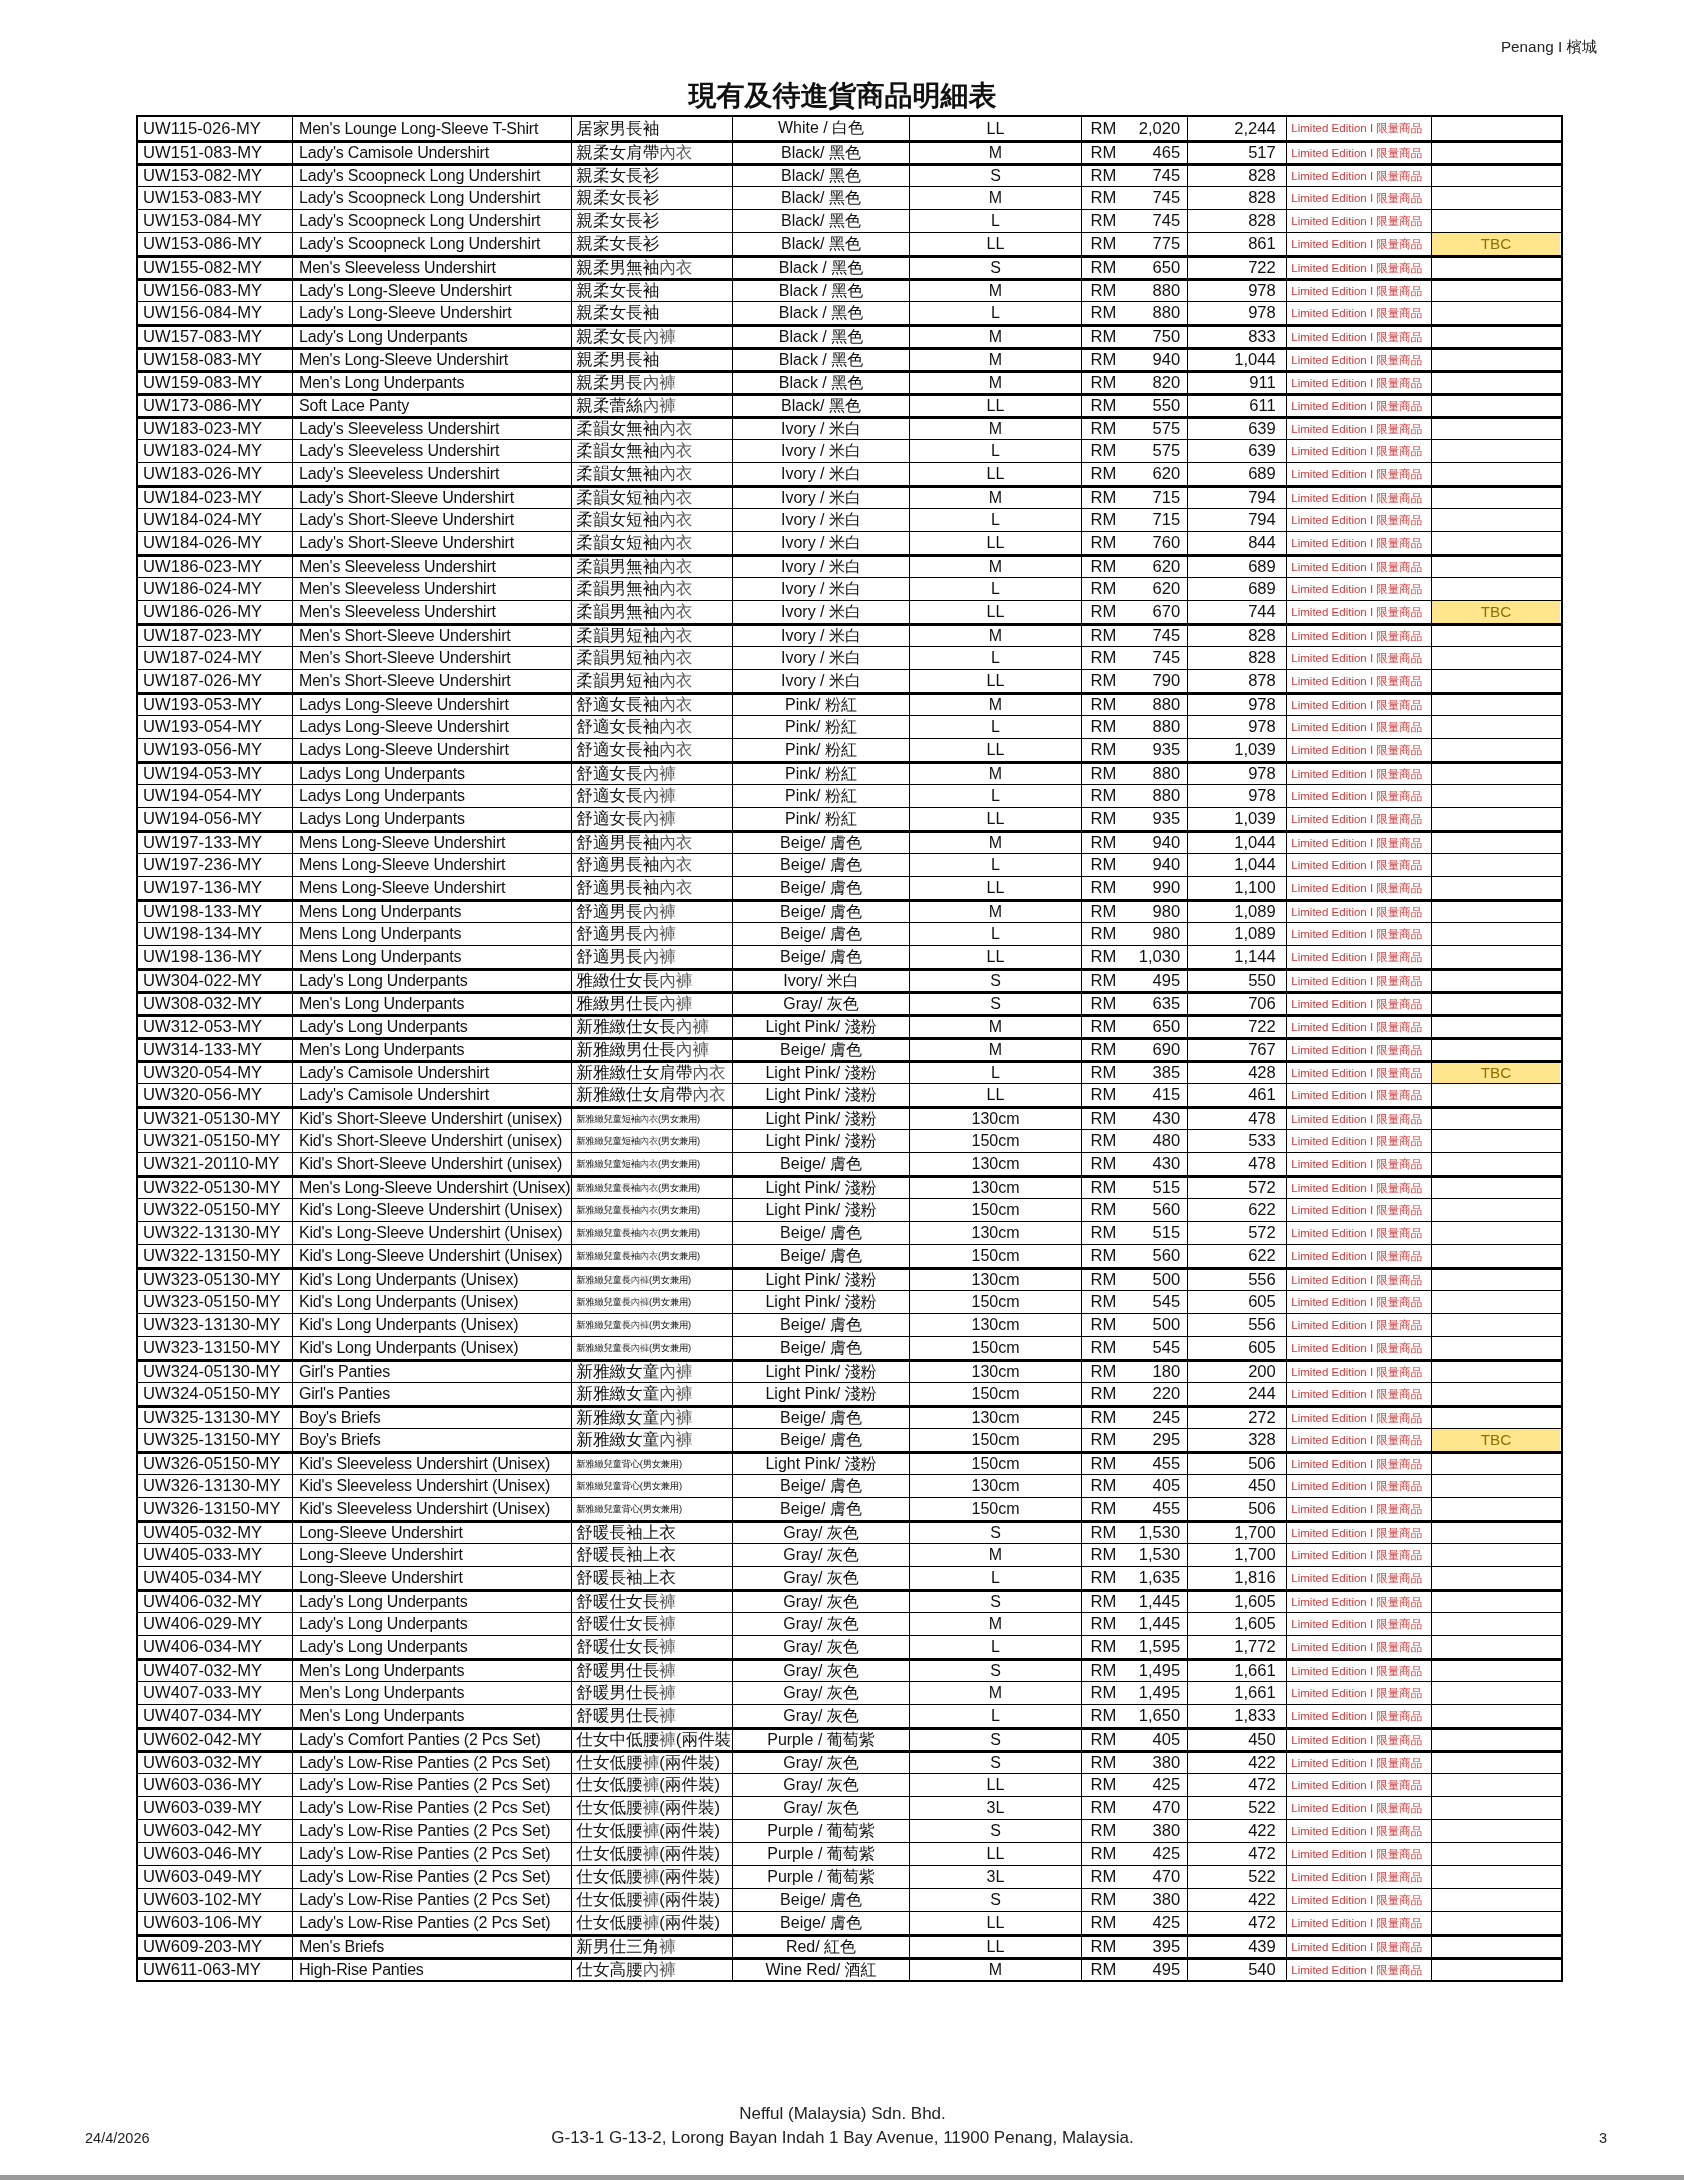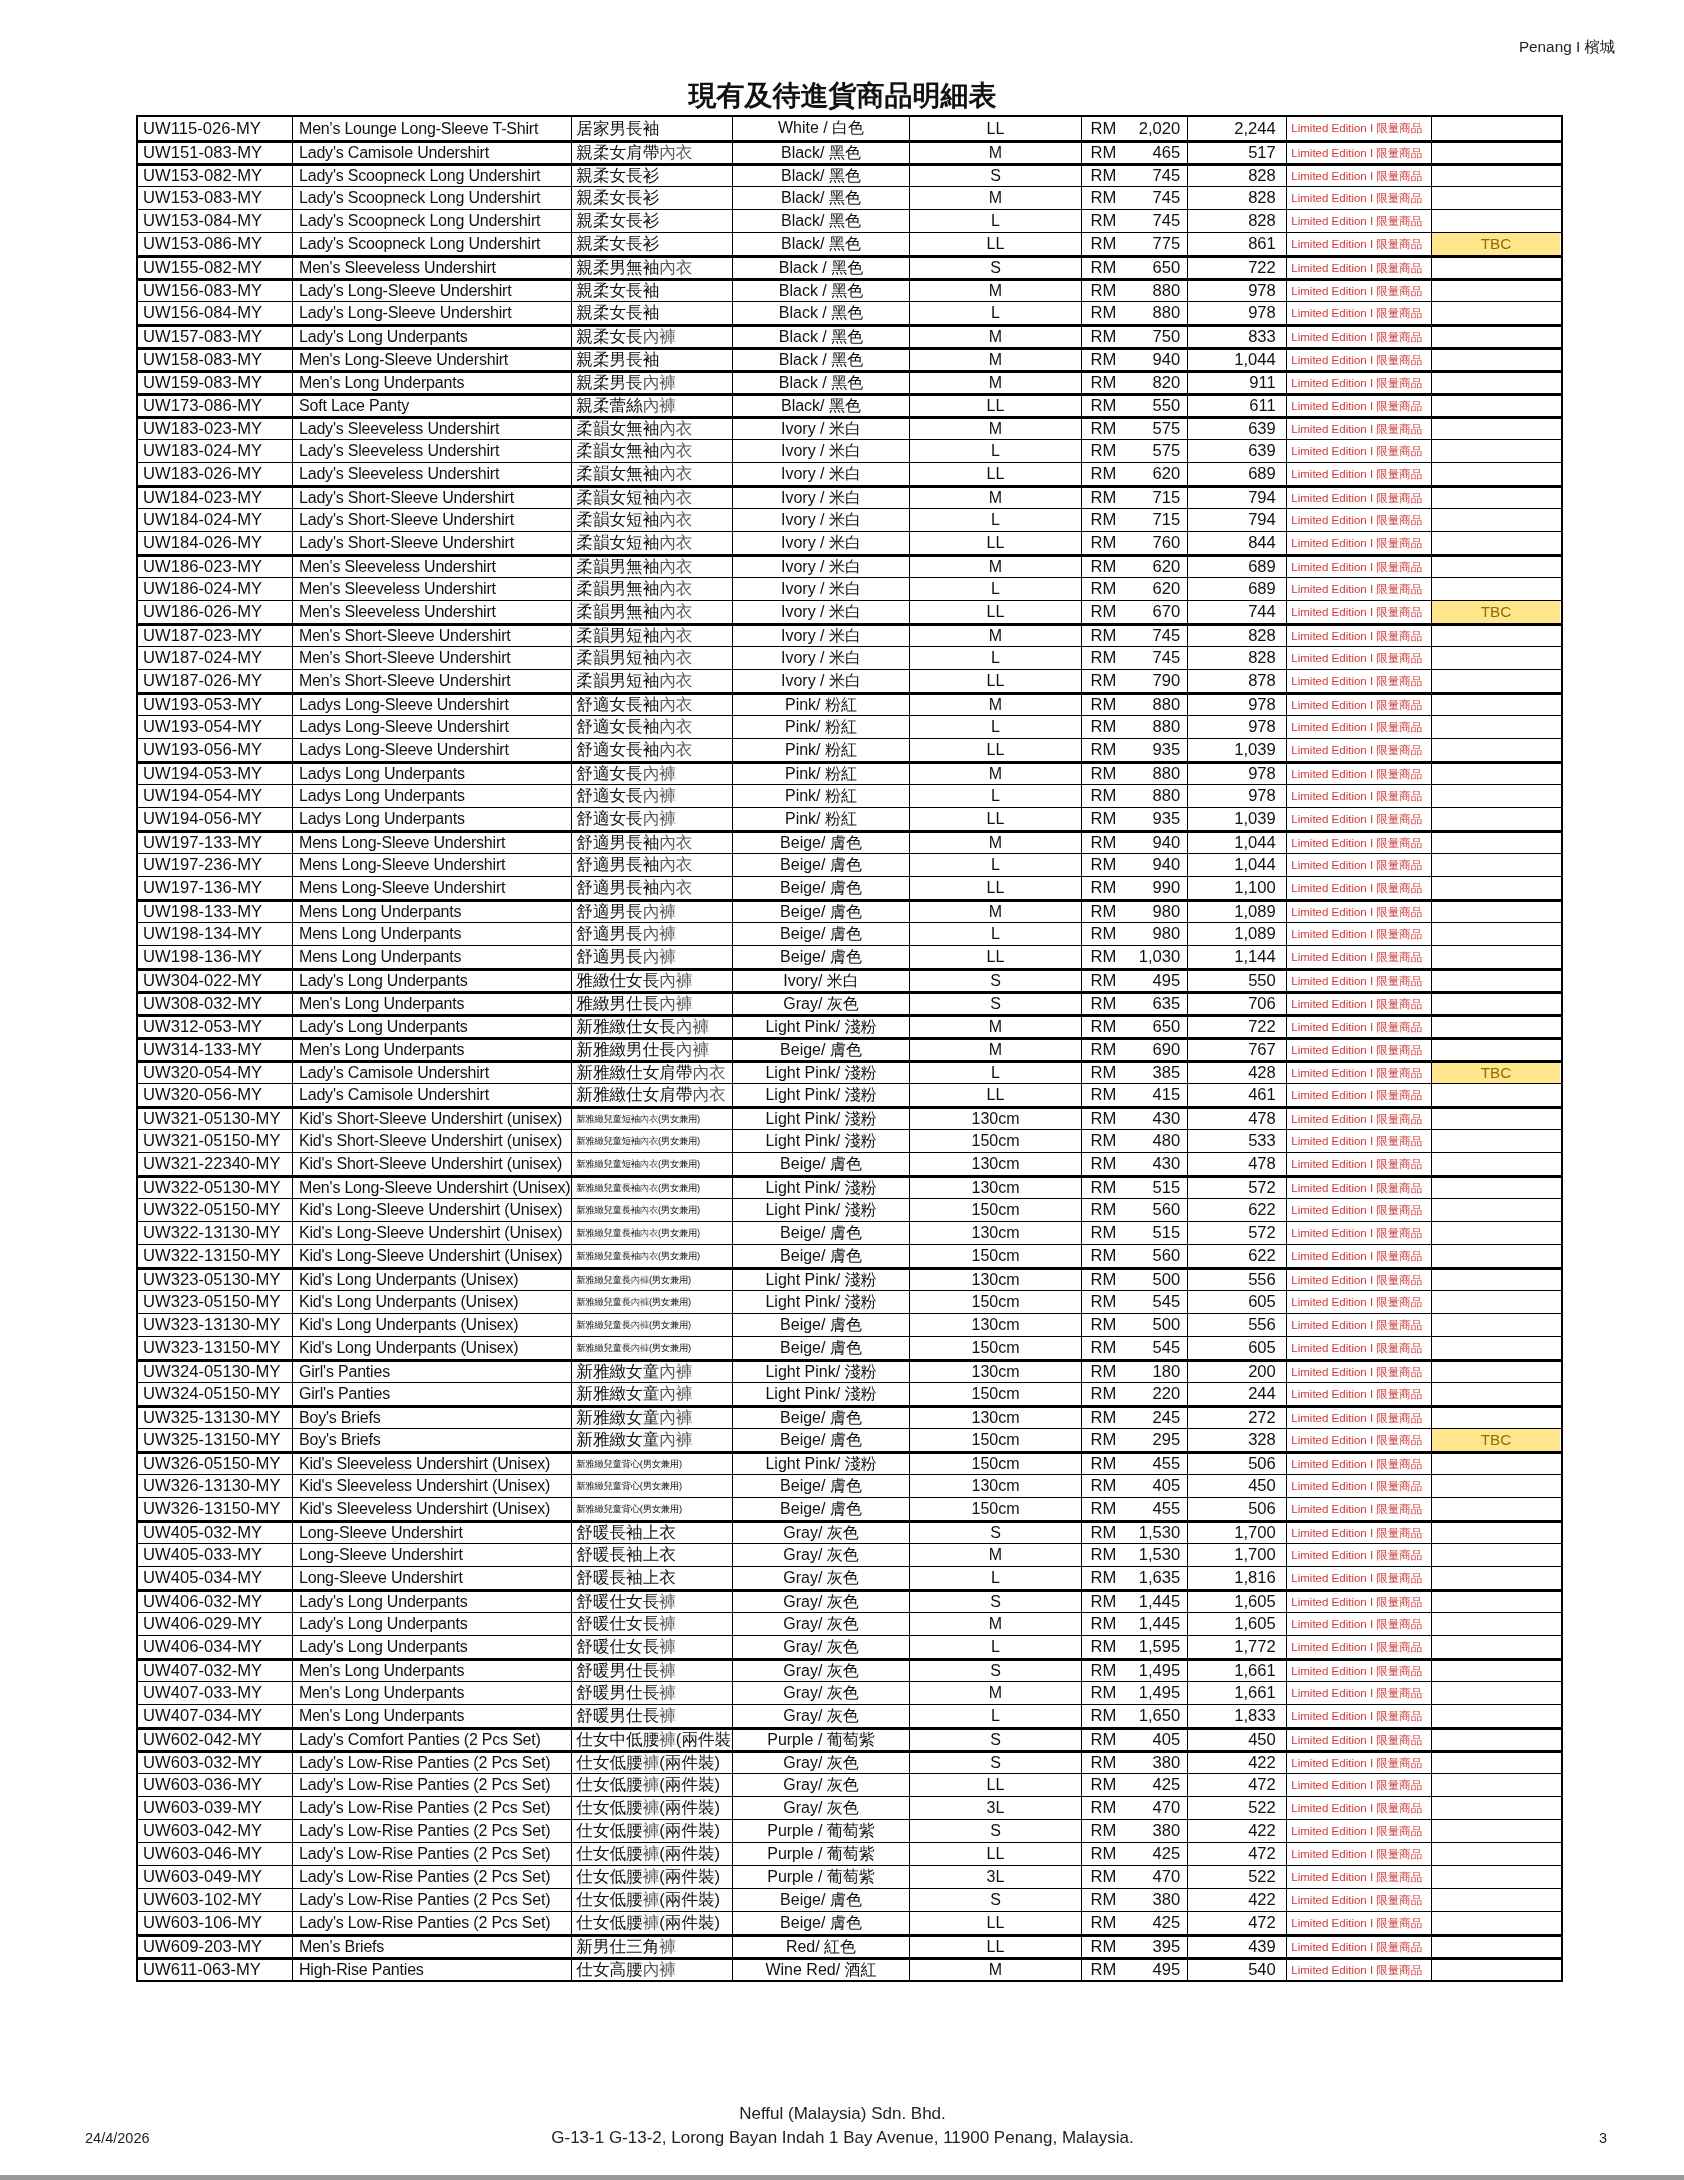--- a/index.html
+++ b/index.html
@@ -1,18 +1,18 @@
 <!DOCTYPE html>
 <html style="font-size:13.6px"><head>
 <meta charset="utf-8">
 <style>
   html,body{margin:0;padding:0;background:#ffffff;}
   .page{position:relative;width:1685px;height:2181px;background:#ffffff;overflow:hidden;
         font-family:"Liberation Sans",sans-serif;color:#111;}
-  .branch{position:absolute;top:37px;right:70px;font-size:15.3px;color:#222;}
+  .branch{position:absolute;top:37px;right:88px;font-size:15.3px;color:#222;}
   .title{position:absolute;top:37px;left:0;width:100%;text-align:center;
          font-size:30px;font-weight:700;letter-spacing:-0.3px;}
   .subtitle{position:absolute;top:77px;left:0;width:100%;text-align:center;
             font-size:28px;font-weight:700;}
   .ptable{position:absolute;left:136px;top:115px;width:1427px;border:2.6px solid #000;
           background:#fff;box-sizing:border-box;}
   .prow{display:grid;grid-template-columns:154px 279px 161px 177px 172px 106px 99px 145px 129px;
         height:23px;box-sizing:border-box;border-top:1.7px solid #000;}
   .prow.first{border-top:none;}
   .prow.thick{border-top:3.4px solid #000;}
@@ -667,21 +667,21 @@
     <div class="cell c-size">150cm</div>
     <div class="cell c-rm">
           <span>RM</span>
           <span>480</span>
         </div>
     <div class="cell c-p2">533</div>
     <div class="cell c-badge" style="color:#D03A3A">Limited Edition I 限量商品</div>
     <div class="cell c-tbc" style=""></div>
   </div>
       <div class="prow">
-    <div class="cell c0 c-code">UW321-22340-MY</div>
+    <div class="cell c0 c-code">UW321-20110-MY</div>
     <div class="cell c-name">Kid's Short-Sleeve Undershirt (unisex)</div>
     <div class="cell c-zh small">新雅緻兒童短袖<span class="cjk-alt">內衣</span>(男女兼用)</div>
     <div class="cell c-color">Beige/ 膚色</div>
     <div class="cell c-size">130cm</div>
     <div class="cell c-rm">
           <span>RM</span>
           <span>430</span>
         </div>
     <div class="cell c-p2">478</div>
     <div class="cell c-badge" style="color:#D03A3A">Limited Edition I 限量商品</div>

